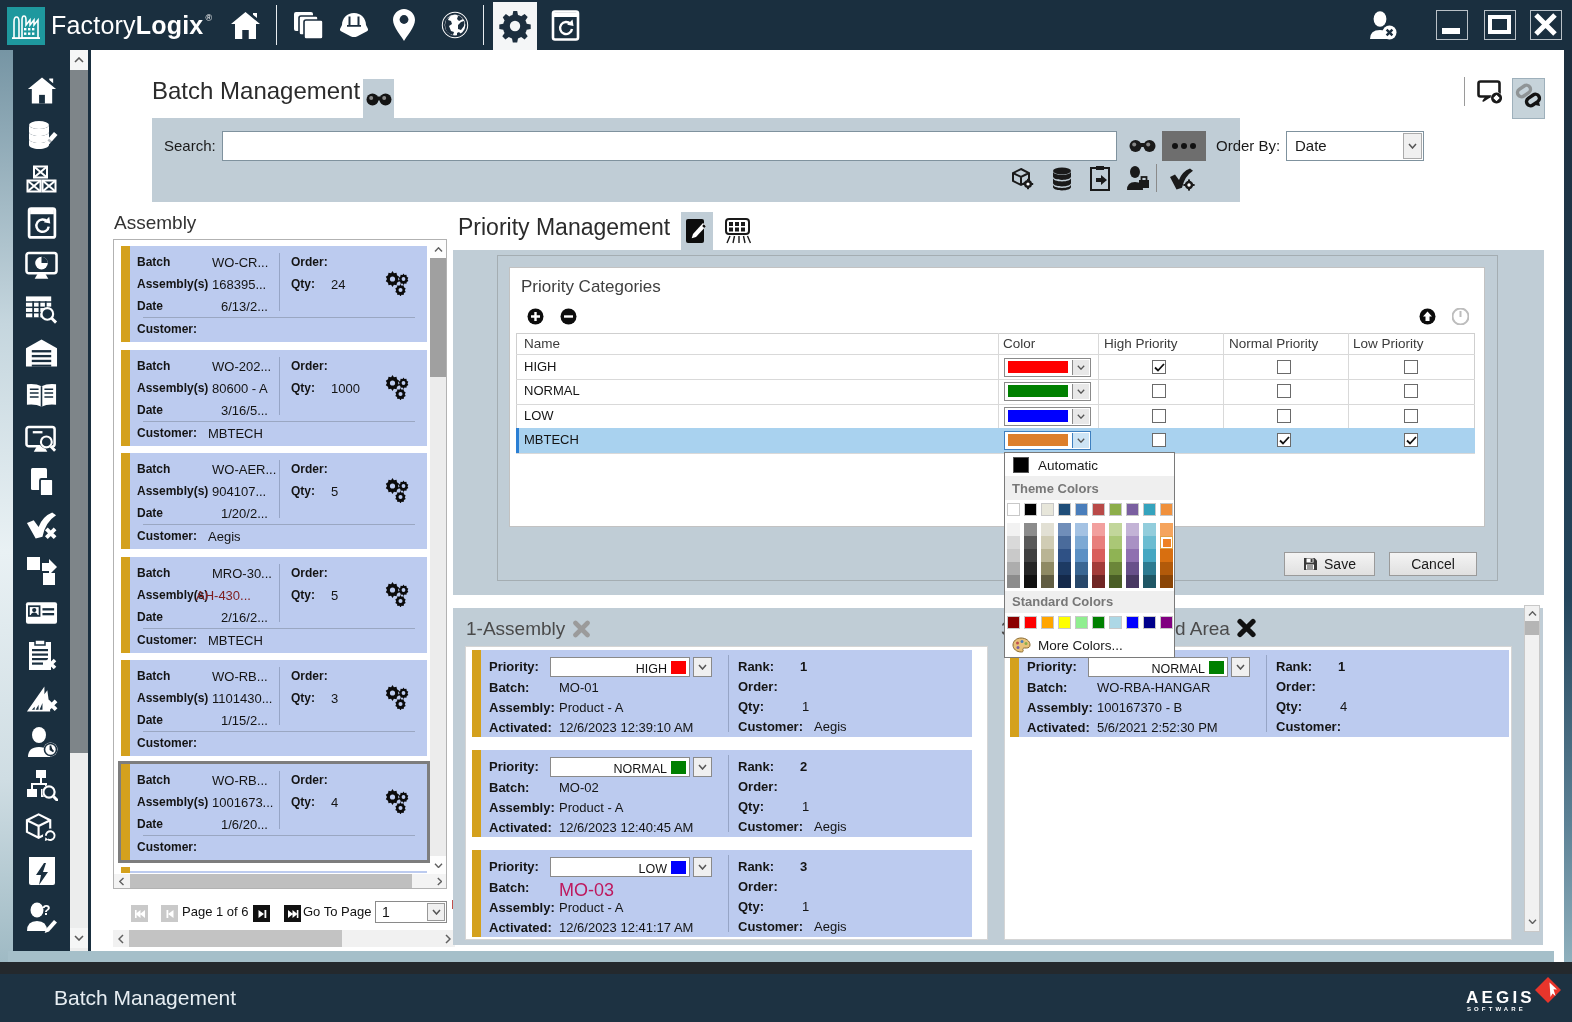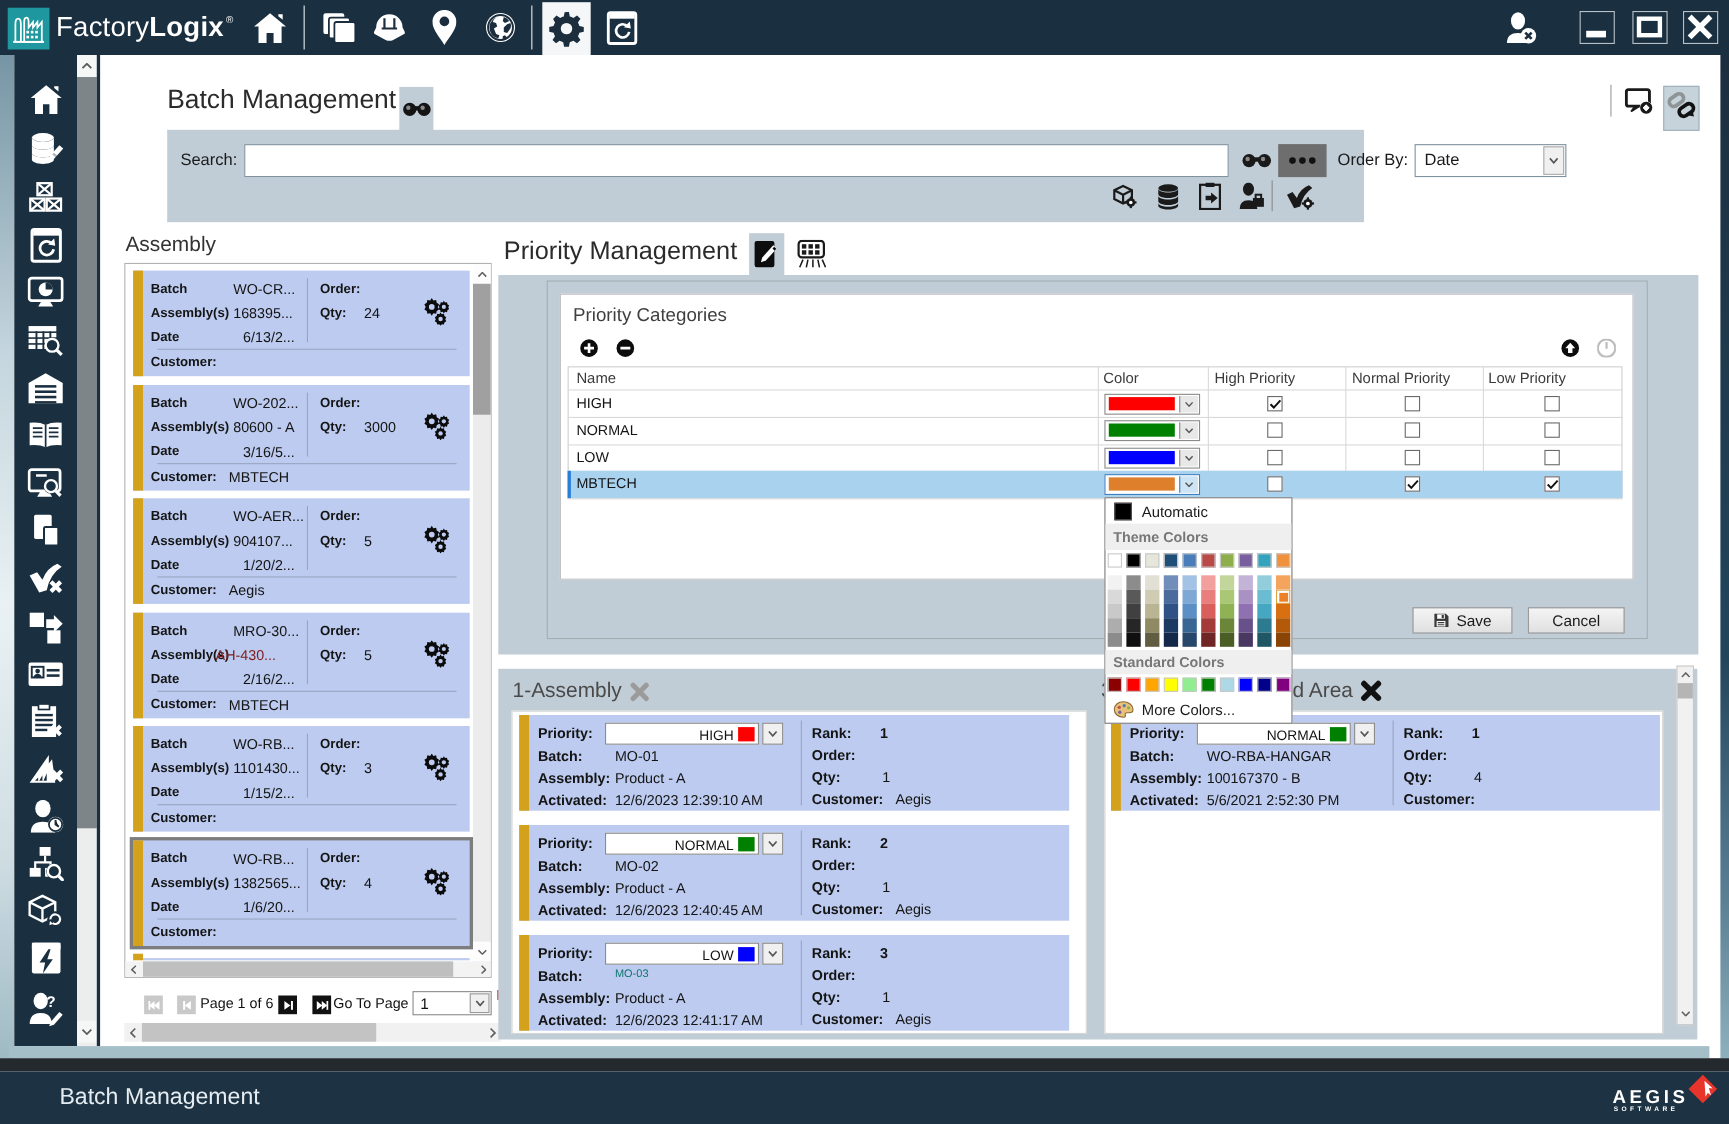--- a/index.html
+++ b/index.html
@@ -452,21 +452,21 @@
 <div class="abs" style="left:121px;top:350px;width:9px;height:96px;background:#d4a11d;"></div>
 <div class="abs" style="left:137px;top:359px;font-size:12px;color:#141414;font-weight:bold;">Batch</div>
 <div class="abs" style="left:212px;top:359px;font-size:13px;color:#141414;">WO-202...</div>
 <div class="abs" style="left:137px;top:381px;font-size:12px;color:#141414;font-weight:bold;">Assembly(s)</div>
 <div class="abs" style="left:212px;top:381px;font-size:13px;color:#141414;">80600 - A</div>
 <div class="abs" style="left:137px;top:403px;font-size:12px;color:#141414;font-weight:bold;">Date</div>
 <div class="abs" style="left:221px;top:403px;font-size:13px;color:#141414;">3/16/5...</div>
 <div class="abs" style="left:279px;top:357px;width:1px;height:58px;background:#96a5c6;"></div>
 <div class="abs" style="left:291px;top:359px;font-size:12px;color:#141414;font-weight:bold;">Order:</div>
 <div class="abs" style="left:291px;top:381px;font-size:12px;color:#141414;font-weight:bold;">Qty:</div>
-<div class="abs" style="left:331px;top:381px;font-size:13px;color:#141414;">3000</div>
+<div class="abs" style="left:331px;top:381px;font-size:13px;color:#141414;">1000</div>
 <div class="abs" style="left:383px;top:375px;">
     <svg width="27" height="25" viewBox="0 0 27 25">
 <g fill="#0b0b0b">
         <path d="M9.5 0 l1.4 2.2 2.6-.5.5 2.6 2.2 1.4-1.2 2.3 1.2 2.3-2.2 1.4-.5 2.6-2.6-.5L9.5 16l-1.4-2.2-2.6.5-.5-2.6L2.8 10.3 4 8 2.8 5.7 5 4.3l.5-2.6 2.6.5 Z"></path>
 <path d="M20.5 2.5 l1 1.6 1.9-.35.35 1.9 1.6 1 -.85 1.65.85 1.65-1.6 1-.35 1.9-1.9-.35-1 1.6-1-1.6-1.9.35-.35-1.9-1.6-1 .85-1.65-.85-1.65 1.6-1 .35-1.9 1.9.35 Z"></path>
 <path d="M17.5 13 l1.1 1.7 2-.4.4 2 1.7 1.1-.9 1.8.9 1.8-1.7 1.1-.4 2-2-.4-1.1 1.7-1.1-1.7-2 .4-.4-2-1.7-1.1.9-1.8-.9-1.8 1.7-1.1.4-2 2 .4 Z"></path>
       </g>
 <circle cx="9.5" cy="8" r="2.6" fill="#bccbef"></circle>
       <circle cx="20.5" cy="8" r="1.9" fill="#bccbef"></circle>
       <circle cx="17.5" cy="19" r="2" fill="#bccbef"></circle>
@@ -553,21 +553,21 @@
       <circle cx="17.5" cy="19" r="2" fill="#bccbef"></circle>
     </svg>
   </div>
 <div class="abs" style="left:143px;top:731px;width:272px;height:1px;background:#9aa7c2;"></div>
 <div class="abs" style="left:137px;top:736px;font-size:12px;color:#141414;font-weight:bold;">Customer:</div>
 <div class="abs" style="left:118px;top:761px;width:312px;height:102px;border:3px solid #7d7d7d;background:#bccbef;"></div>
 <div class="abs" style="left:121px;top:764px;width:9px;height:96px;background:#d4a11d;"></div>
 <div class="abs" style="left:137px;top:773px;font-size:12px;color:#141414;font-weight:bold;">Batch</div>
 <div class="abs" style="left:212px;top:773px;font-size:13px;color:#141414;">WO-RB...</div>
 <div class="abs" style="left:137px;top:795px;font-size:12px;color:#141414;font-weight:bold;">Assembly(s)</div>
-<div class="abs" style="left:212px;top:795px;font-size:13px;color:#141414;">1382565...</div>
+<div class="abs" style="left:212px;top:795px;font-size:13px;color:#141414;">1001673...</div>
 <div class="abs" style="left:137px;top:817px;font-size:12px;color:#141414;font-weight:bold;">Date</div>
 <div class="abs" style="left:221px;top:817px;font-size:13px;color:#141414;">1/6/20...</div>
 <div class="abs" style="left:279px;top:771px;width:1px;height:58px;background:#96a5c6;"></div>
 <div class="abs" style="left:291px;top:773px;font-size:12px;color:#141414;font-weight:bold;">Order:</div>
 <div class="abs" style="left:291px;top:795px;font-size:12px;color:#141414;font-weight:bold;">Qty:</div>
 <div class="abs" style="left:331px;top:795px;font-size:13px;color:#141414;">4</div>
 <div class="abs" style="left:383px;top:789px;">
     <svg width="27" height="25" viewBox="0 0 27 25">
 <g fill="#0b0b0b">
         <path d="M9.5 0 l1.4 2.2 2.6-.5.5 2.6 2.2 1.4-1.2 2.3 1.2 2.3-2.2 1.4-.5 2.6-2.6-.5L9.5 16l-1.4-2.2-2.6.5-.5-2.6L2.8 10.3 4 8 2.8 5.7 5 4.3l.5-2.6 2.6.5 Z"></path>
@@ -857,21 +857,21 @@
 <div class="abs" style="left:550px;top:857px;width:140px;height:20px;background:#fff;border:1px solid #8a8a8a;">
     <div class="abs" style="right:22px;top:3.5px;font-size:12.5px;color:#141414;">LOW</div>
     <div class="abs" style="right:3px;top:3px;width:15px;height:13px;background:#0000fe;"></div>
   </div>
 <div class="abs" style="left:693px;top:857px;width:19px;height:20px;background:#f0f0f0;border:1px solid #8a8a8a;display:flex;align-items:center;justify-content:center;">
     <svg width="9" height="6" viewBox="0 0 9 6">
       <path fill="none" stroke="#555" stroke-width="1.5" d="M1 1 L4.5 5 L8 1"></path>
     </svg>
   </div>
 <div class="abs" style="left:489px;top:880px;font-size:13px;color:#141414;font-weight:bold;">Batch:</div>
-<div class="abs" style="left:559px;top:880px;font-size:10px;color:#0f766e;">MO-03</div>
+<div class="abs" style="left:559px;top:880px;font-size:18px;color:#be185d;">MO-03</div>
 <div class="abs" style="left:489px;top:900px;font-size:13px;color:#141414;font-weight:bold;">Assembly:</div>
 <div class="abs" style="left:559px;top:900px;font-size:13px;color:#141414;">Product - A</div>
 <div class="abs" style="left:489px;top:920px;font-size:13px;color:#141414;font-weight:bold;">Activated:</div>
 <div class="abs" style="left:559px;top:920px;font-size:13px;color:#141414;">12/6/2023 12:41:17 AM</div>
 <div class="abs" style="left:728px;top:855px;width:1px;height:77px;background:#96a5c6;"></div>
 <div class="abs" style="left:738px;top:859px;font-size:13px;color:#141414;font-weight:bold;">Rank:</div>
 <div class="abs" style="left:800px;top:859px;font-size:13px;color:#141414;font-weight:bold;">3</div>
 <div class="abs" style="left:738px;top:879px;font-size:13px;color:#141414;font-weight:bold;">Order:</div>
 <div class="abs" style="left:738px;top:899px;font-size:13px;color:#141414;font-weight:bold;">Qty:</div>
 <div class="abs" style="left:802px;top:899px;font-size:13px;color:#141414;">1</div>

